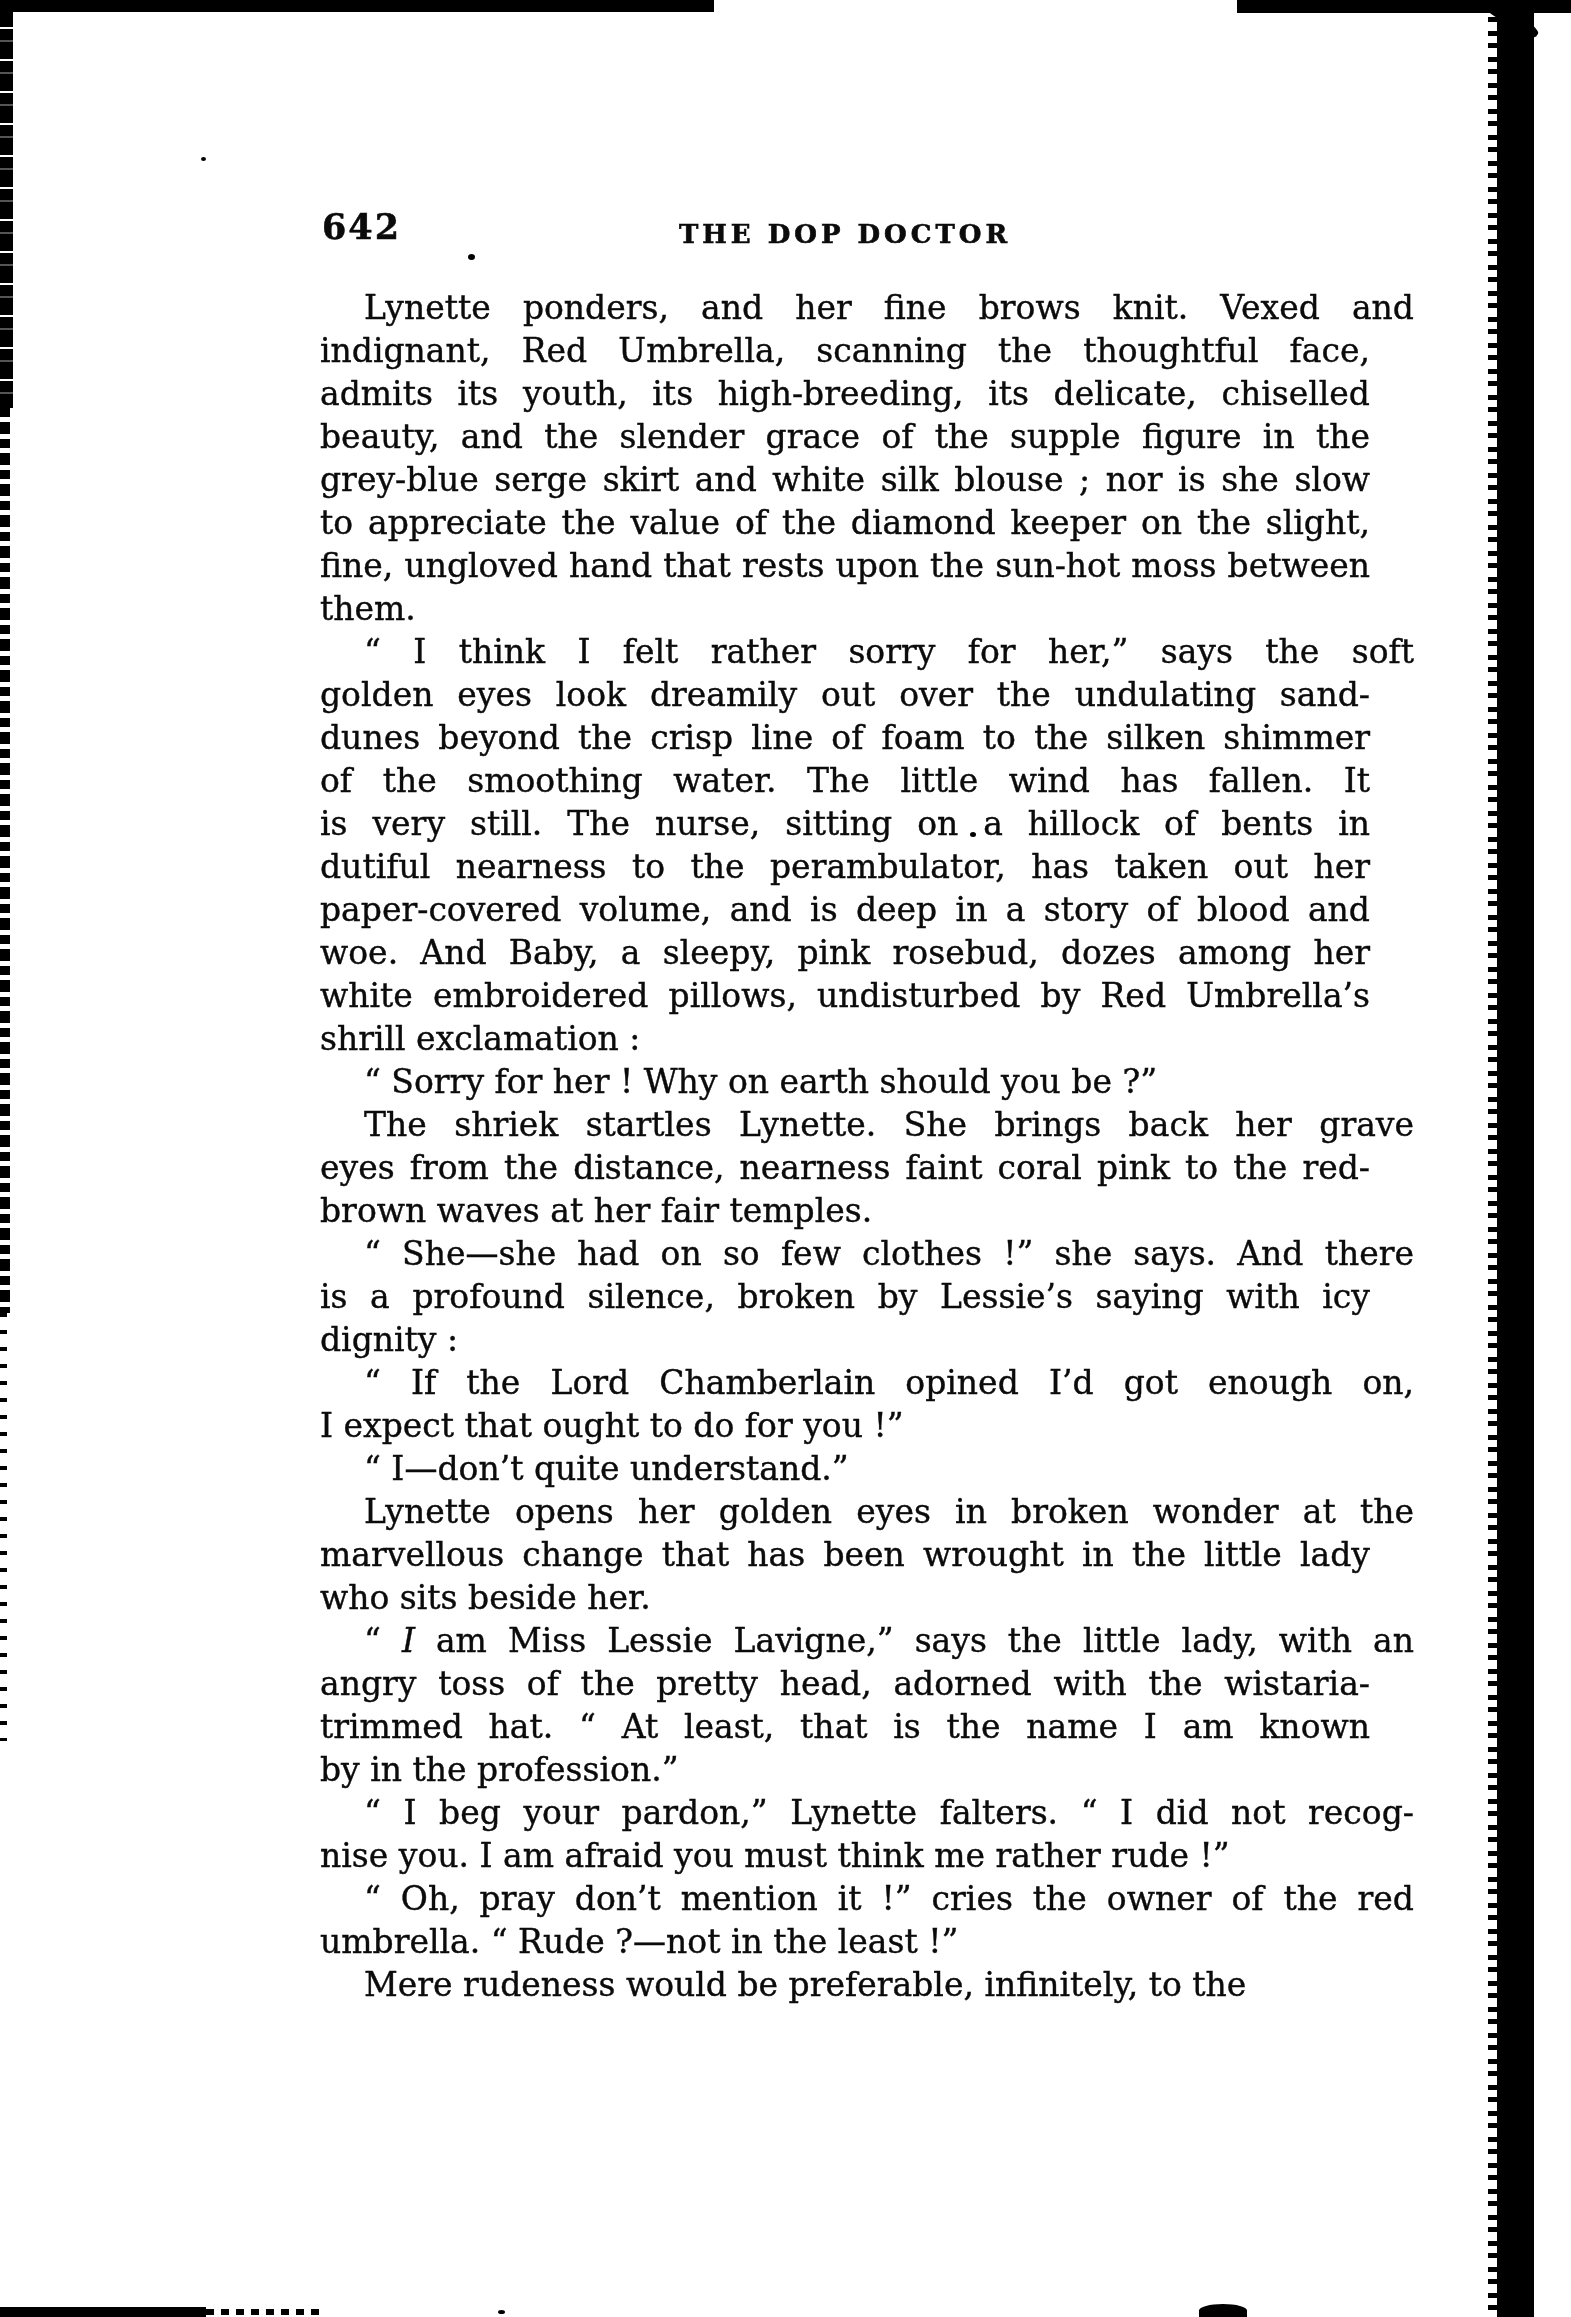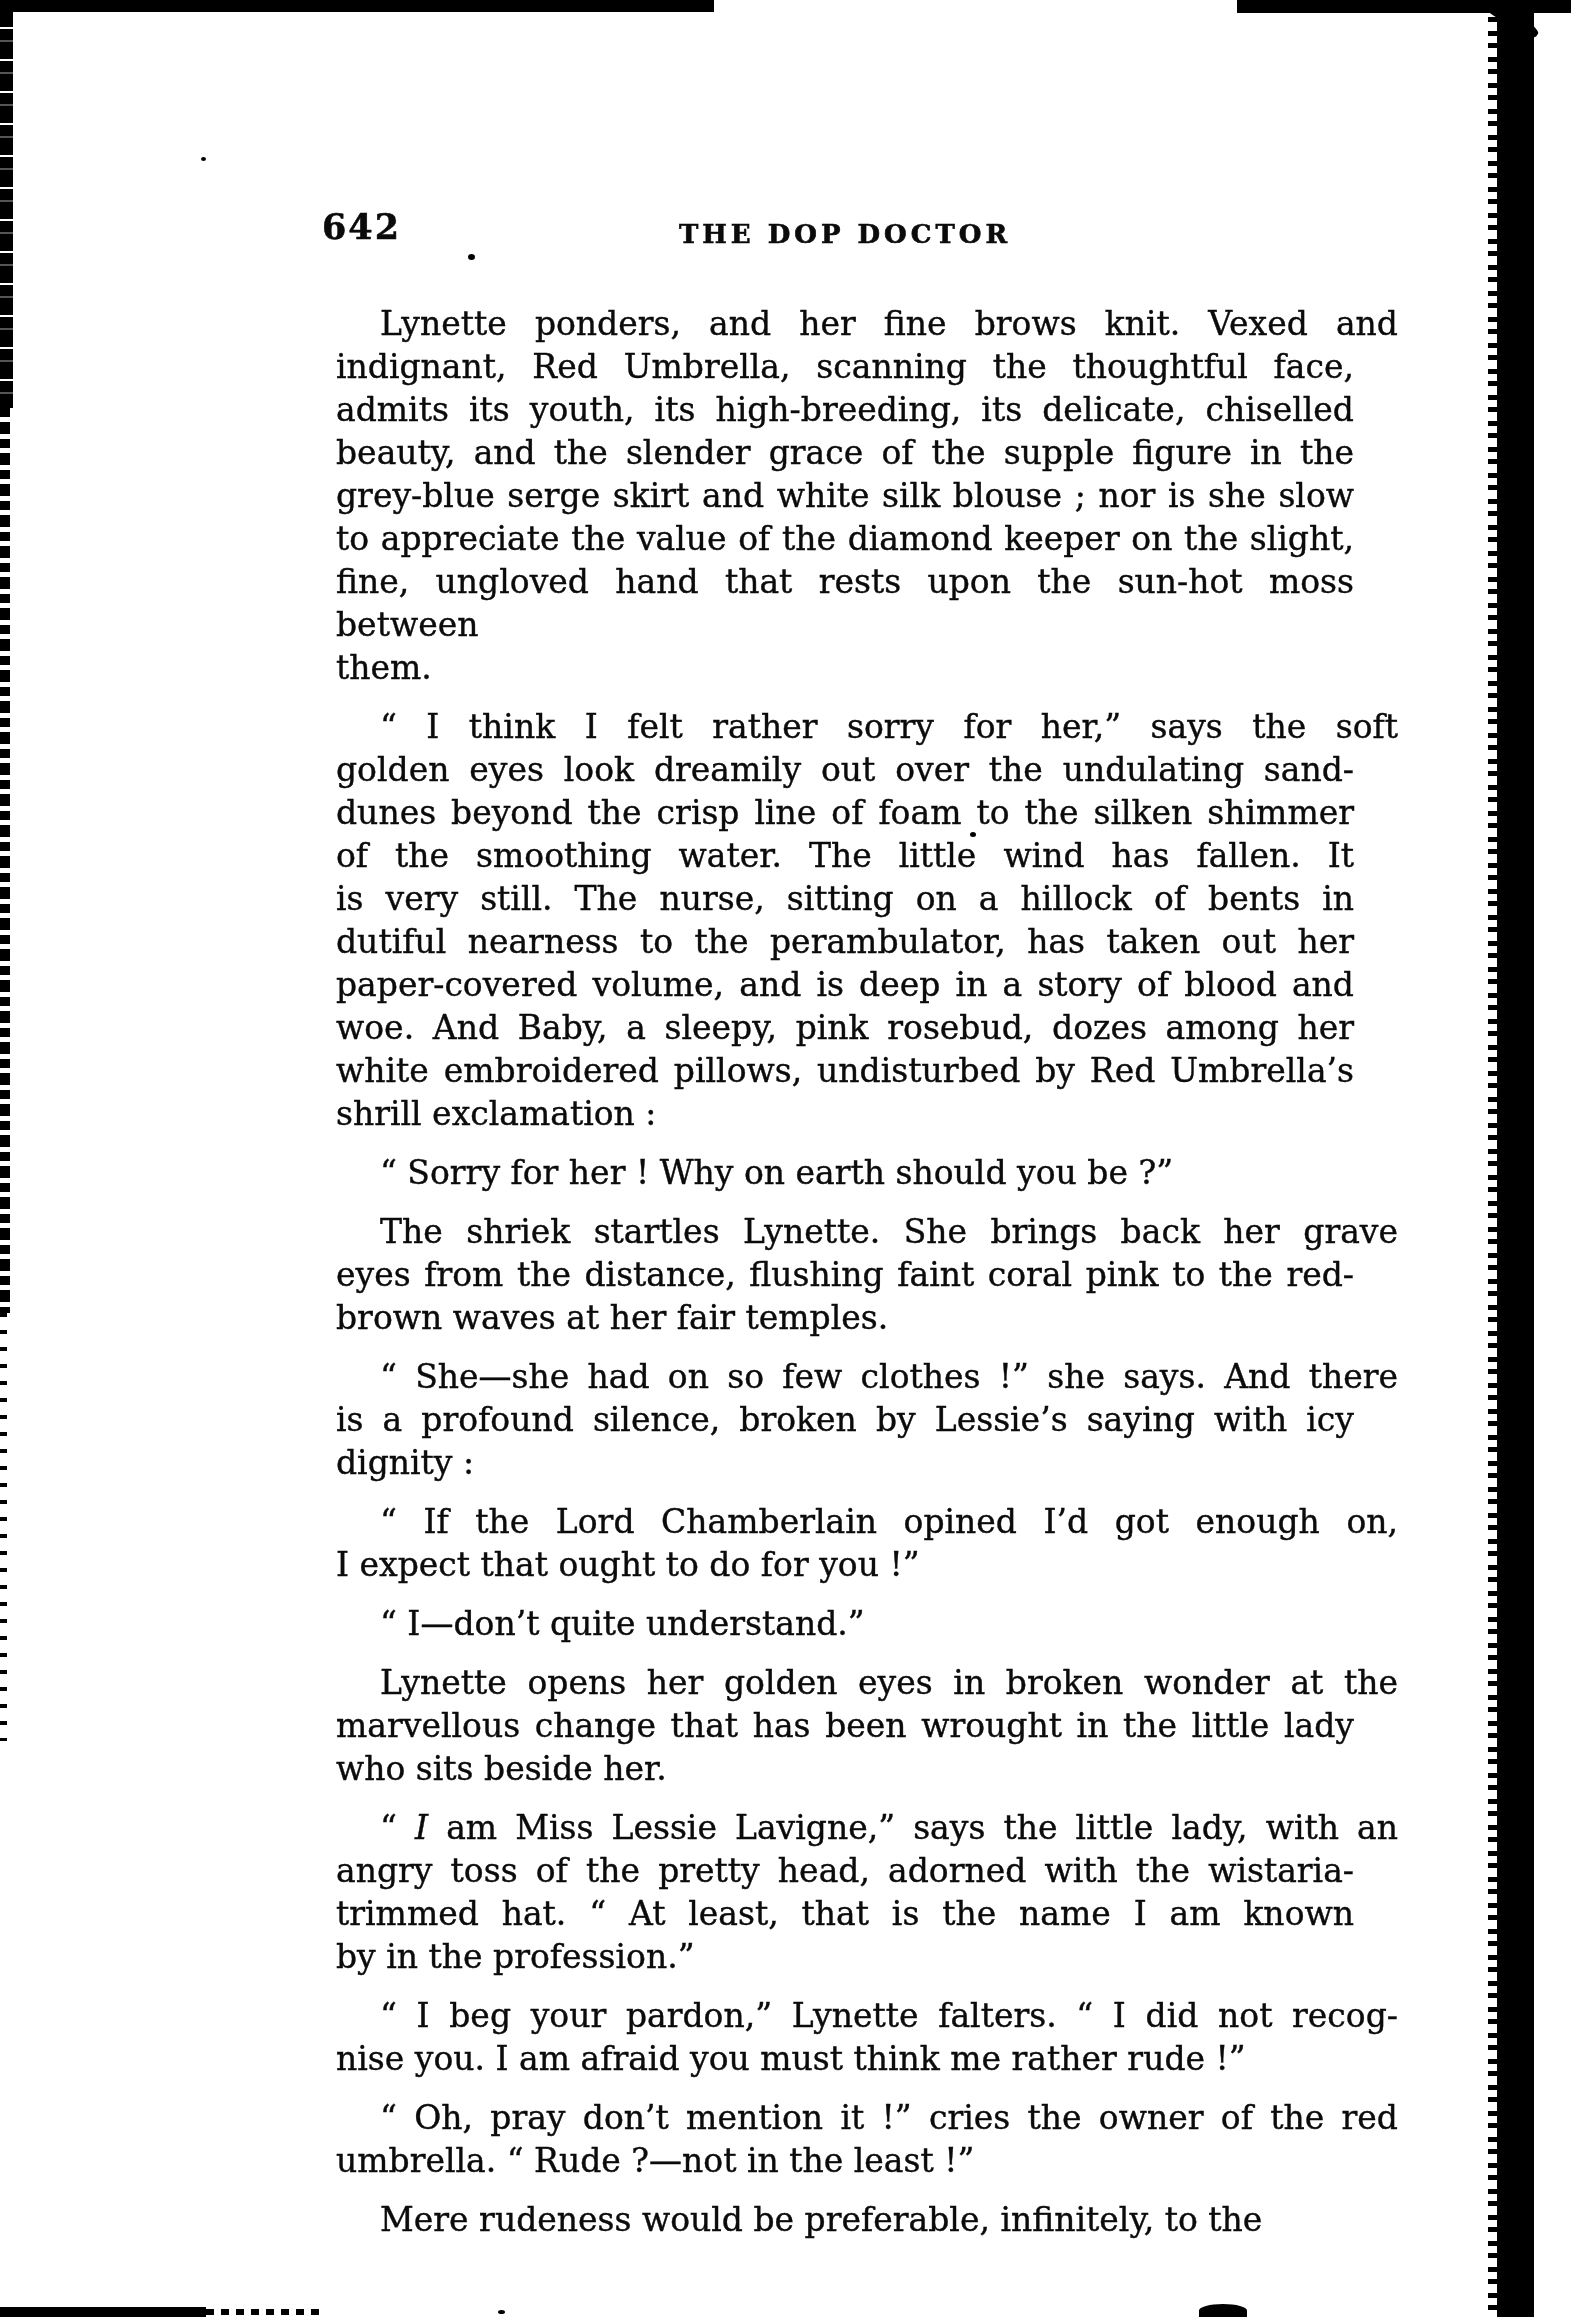--- a/index.html
+++ b/index.html
@@ -4,21 +4,21 @@
 <style>
   html,body{margin:0;padding:0;}
   body{background:#e8e8e8;font-family:"DejaVu Serif","Liberation Serif",serif;}
   .page{position:relative;width:1571px;height:2317px;background:var(--paper,#fff);overflow:hidden;color:var(--ink,#0b0b0b);}
 
   
   .content{position:absolute;left:320px;top:204px;width:1050px;}
   .pagenum{position:absolute;left:2px;top:2px;font-size:35px;font-weight:bold;letter-spacing:2px;-webkit-text-stroke:0.5px var(--ink);}
   .title{position:absolute;left:50%;top:15px;transform:translateX(-50%);white-space:nowrap;font-size:26px;font-weight:bold;letter-spacing:4px;-webkit-text-stroke:0.6px var(--ink);}
   .textbody{position:absolute;top:82px;left:0;width:1050px;font-size:33px;line-height:43px;-webkit-text-stroke:0.4px var(--ink);}
-  .para{margin:16px;}
+  .para{margin:0;}
   .line{width:100%;}
   .line.jfy{text-align:justify;text-align-last:justify;}
   .line.first{padding-left:44px;}
   .line i{font-style:italic;}
 
   
   .art{position:absolute;background:#000;}
   .top-bar-left{left:0;top:0;width:714px;height:12px;}
   .top-bar-right{left:1237px;top:0;width:334px;height:13px;}
   .right-band{left:1497px;top:10px;width:37px;height:2307px;}
@@ -87,21 +87,21 @@
           <div class="line jfy"><span>paper-covered volume, and is deep in a story of blood and</span></div>
           <div class="line jfy"><span>woe.  And Baby, a sleepy, pink rosebud, dozes among her</span></div>
           <div class="line jfy"><span>white embroidered pillows, undisturbed by Red Umbrella’s</span></div>
           <div class="line"><span>shrill exclamation :</span></div>
         </div>
         <div class="para">
           <div class="line first"><span>“ Sorry for her !   Why on earth should you be ?”</span></div>
         </div>
         <div class="para">
           <div class="line jfy first"><span>The shriek startles Lynette.  She brings back her grave</span></div>
-          <div class="line jfy"><span>eyes from the distance, flushing faint coral pink to the red-</span></div>
+          <div class="line jfy"><span>eyes from the distance, nearness faint coral pink to the red-</span></div>
           <div class="line"><span>brown waves at her fair temples.</span></div>
         </div>
         <div class="para">
           <div class="line jfy first"><span>“ She—she had on so few clothes !” she says.  And there</span></div>
           <div class="line jfy"><span>is a profound silence, broken by Lessie’s saying with icy</span></div>
           <div class="line"><span>dignity :</span></div>
         </div>
         <div class="para">
           <div class="line jfy first"><span>“ If the Lord Chamberlain opined I’d got enough on,</span></div>
           <div class="line"><span>I expect that ought to do for you !”</span></div>

